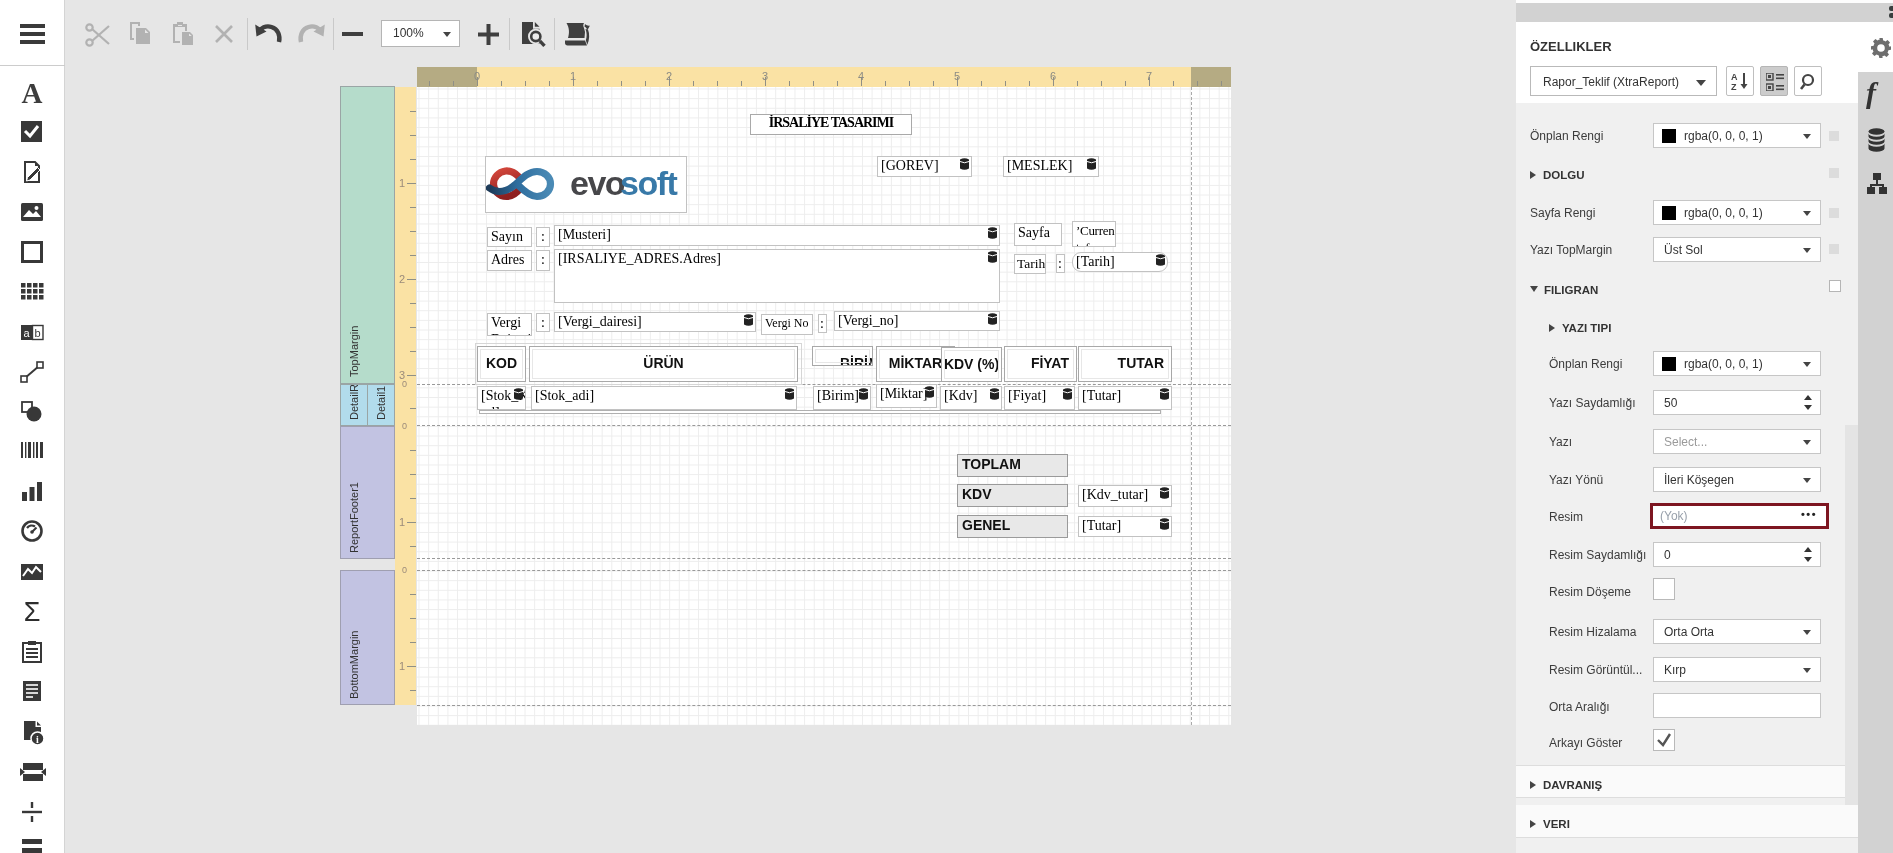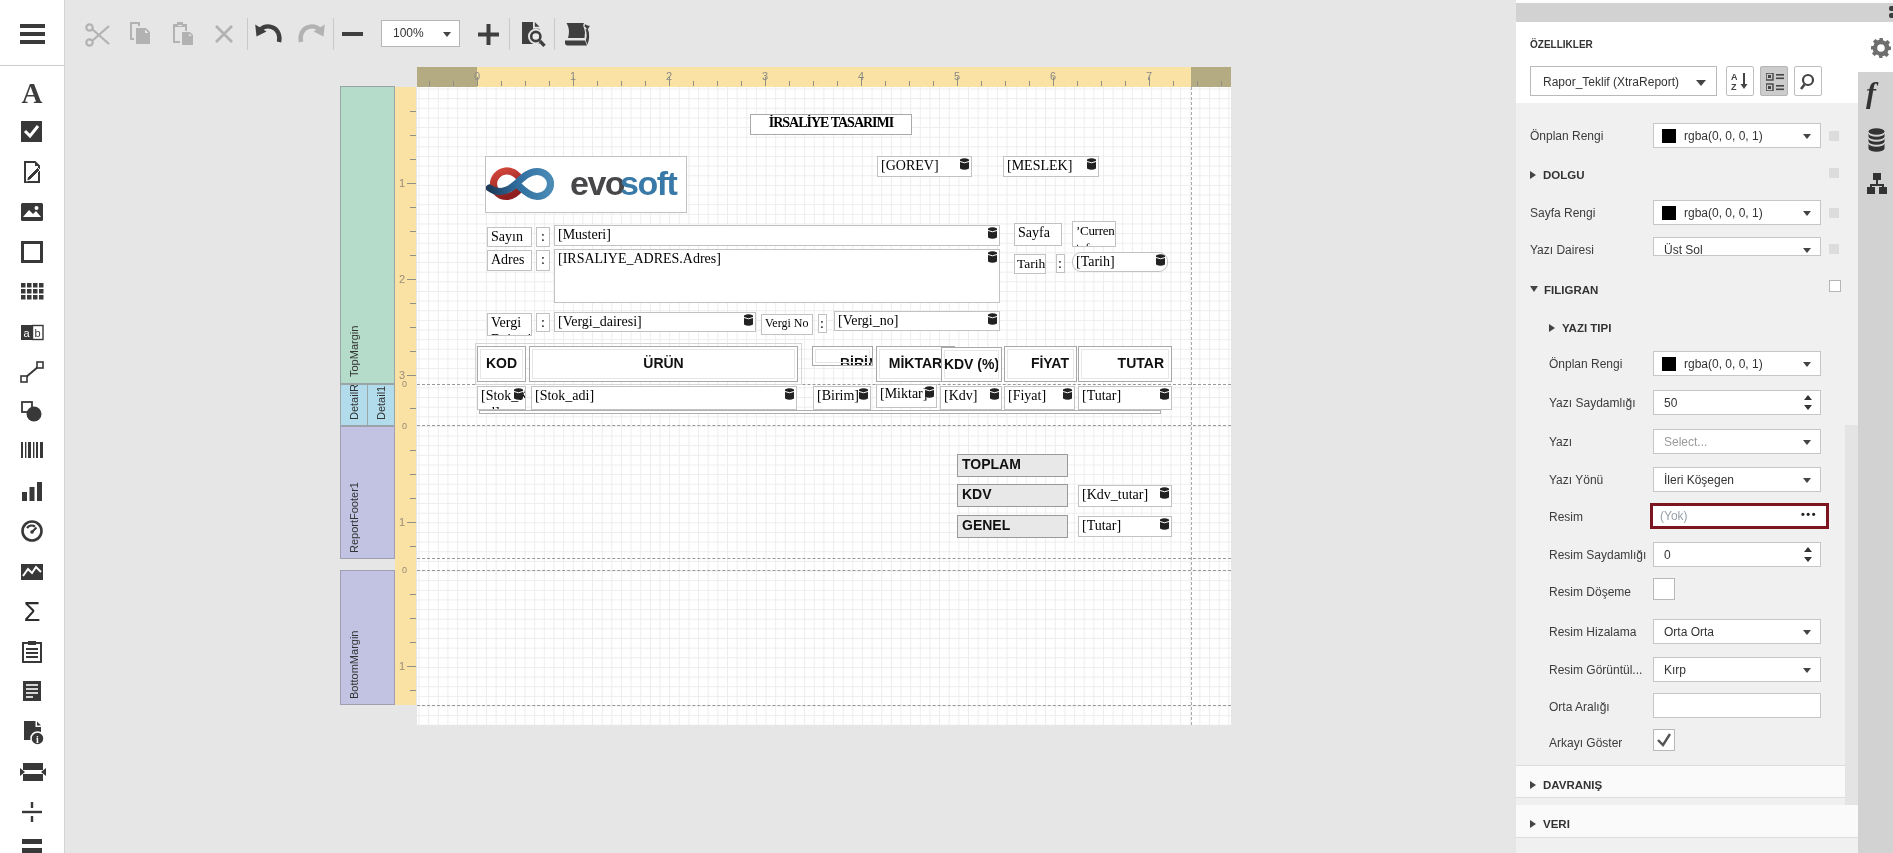--- a/index.html
+++ b/index.html
@@ -443,21 +443,21 @@
           <rect x="2" y="0" width="20" height="5"></rect>
           <rect x="2" y="9" width="20" height="5"></rect>
         </g>
       </svg></div>
 </div>
 
 <div style="position:absolute;left:1516px;top:0;width:342px;height:853px;background:#f0f0f0">
 <div style="position:absolute;left:0px;top:0px;width:377px;height:3px;background:#fdfdfd;"></div>
 <div style="position:absolute;left:0px;top:3px;width:377px;height:19px;background:#d2d2d2;"></div>
 <div style="position:absolute;left:0px;top:22px;width:342px;height:81px;background:#fff;"></div>
-<div style="position:absolute;left:14px;top:39px;width:200px;height:14px;font-weight:bold;font-size:10px;color:#333;">ÖZELLIKLER</div>
+<div style="position:absolute;left:14px;top:39px;width:200px;height:14px;font-weight:bold;font-size:13px;color:#333;">ÖZELLIKLER</div>
 <div style="position:absolute;left:14px;top:66px;width:187px;height:30px;background:#fff;border:1px solid #b9b9b9;">
       <span style="position:absolute;left:12px;top:8px;font-size:12px;color:#333">Rapor_Teklif (XtraReport)</span>
       <span style="position:absolute;right:10px;top:13px;width:0;height:0;border-left:5px solid transparent;border-right:5px solid transparent;border-top:6px solid #444"></span>
     </div>
 <div style="position:absolute;left:210px;top:66px;width:28px;height:30px;background:#fff;border:1px solid #bfbfbf;border-radius:2px;">
       <svg width="20" height="20" style="position:absolute;left:3px;top:4px" viewBox="0 0 20 20">
         <g fill="#444" font-family="Liberation Sans" font-size="9" font-weight="bold">
           <text x="1" y="9">A</text>
           <text x="1" y="19">Z</text>
         </g>
@@ -496,22 +496,22 @@
 <div style="position:absolute;left:313px;top:131px;width:10px;height:10px;background:#dcdcdc;"></div>
 <div style="position:absolute;left:14px;top:165px;width:120px;height:14px;"><span class="tri-r"></span><span style="font-weight:bold;font-size:11.5px;color:#333">DOLGU</span></div>
 <div style="position:absolute;left:313px;top:168px;width:10px;height:10px;background:#dcdcdc;"></div>
 <div class="plabel" style="position:absolute;left:14px;top:206px;width:120px;height:14px;">Sayfa Rengi</div>
 <div class="pctl" style="position:absolute;left:137px;top:200px;width:168px;height:25px;">
       <span class="sw"></span>
       <span class="ptxt" style="left:30px">rgba(0, 0, 0, 1)</span>
       <span class="car"></span>
     </div>
 <div style="position:absolute;left:313px;top:208px;width:10px;height:10px;background:#dcdcdc;"></div>
-<div class="plabel" style="position:absolute;left:14px;top:243px;width:120px;height:14px;">Yazı Dairesi</div>
-<div class="pctl" style="position:absolute;left:137px;top:237px;width:168px;height:19px;">
+<div class="plabel" style="position:absolute;left:14px;top:243px;width:120px;height:14px;">Yazı TopMargin</div>
+<div class="pctl" style="position:absolute;left:137px;top:237px;width:168px;height:25px;">
       <span class="ptxt" style="color:#333">Üst Sol</span>
       <span class="car"></span>
     </div>
 <div style="position:absolute;left:313px;top:244px;width:10px;height:10px;background:#dcdcdc;"></div>
 <div style="position:absolute;left:14px;top:280px;width:140px;height:14px;"><span class="tri-d"></span><span style="font-weight:bold;font-size:11.5px;color:#333">FILIGRAN</span></div>
 <div style="position:absolute;left:313px;top:280px;width:12px;height:12px;background:#fff;border:1px solid #b5b5b5;"></div>
 <div style="position:absolute;left:33px;top:318px;width:140px;height:14px;"><span class="tri-r"></span><span style="font-weight:bold;font-size:11.5px;color:#333">YAZI TIPI</span></div>
 <div class="plabel" style="position:absolute;left:33px;top:357px;width:120px;height:14px;">Önplan Rengi</div>
 <div class="pctl" style="position:absolute;left:137px;top:351px;width:168px;height:25px;">
       <span class="sw"></span>

